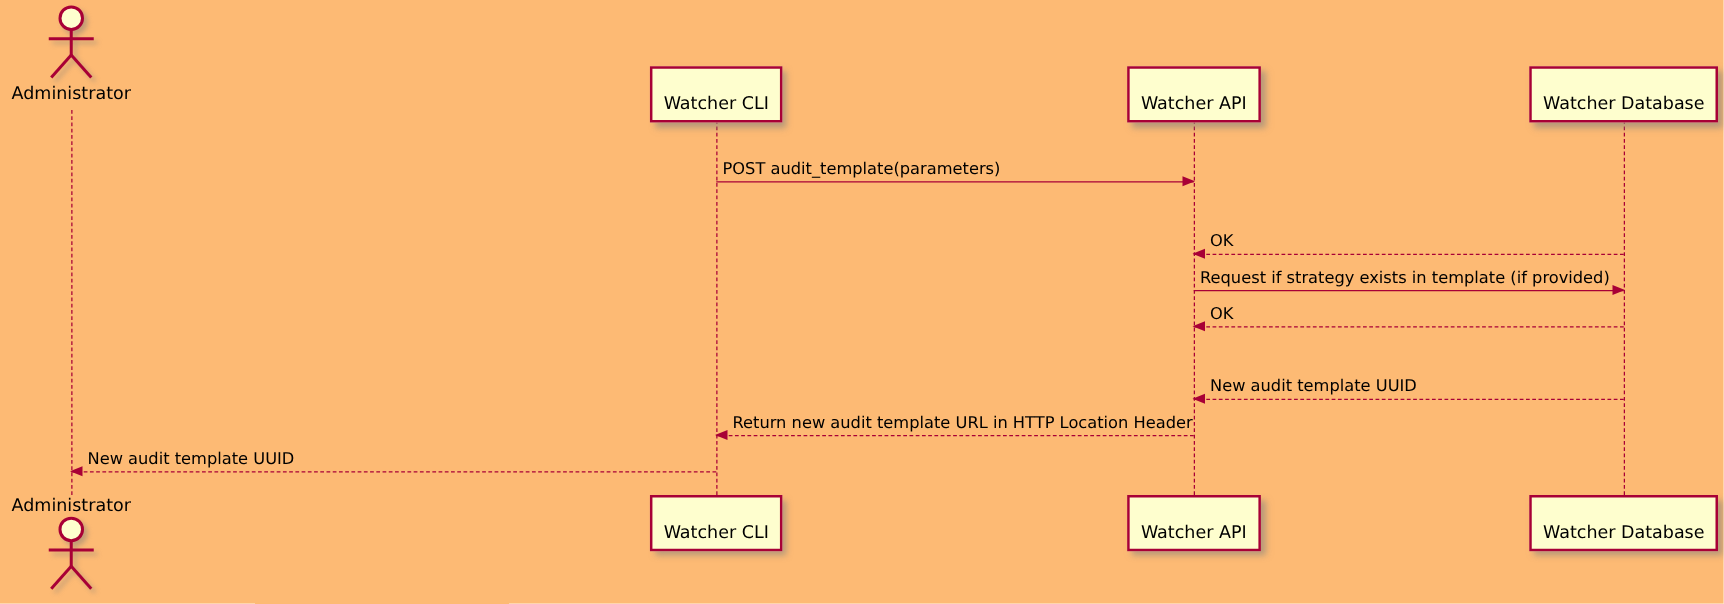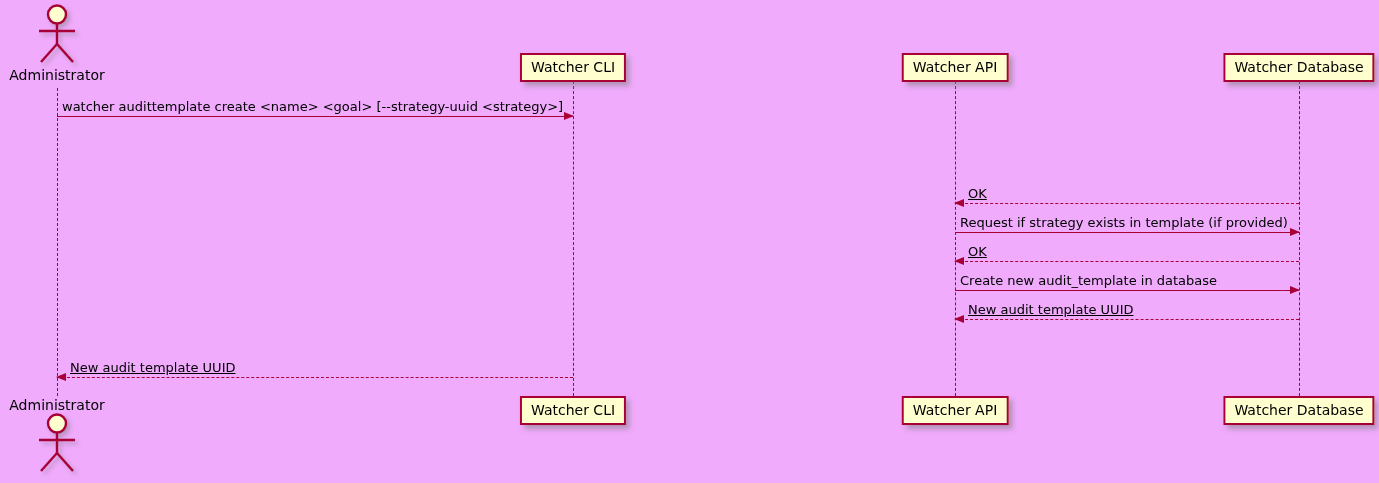--- a/index.html
+++ b/index.html
@@ -2,29 +2,29 @@
 <html><head>
 <meta charset="utf-8">
 <style>
   :root{
     --accent:#A80036;
     --fill:#FEFECE;
     --text:#000000;
   }
   html,body{margin:0;padding:0;background:#ffffff;}
   body{font-family:"DejaVu Sans","Liberation Sans",sans-serif;color:var(--text);}
-  .canvas{position:relative;width:1379px;height:483px;background:#f0abfc;overflow:hidden;}
+  .canvas{position:relative;width:1379px;height:483px;background:#fdba74;overflow:hidden;}
 
   
   .pbox{
     position:absolute;
     transform:translateX(-50%);
     background:var(--fill);
     border:2px solid var(--accent);
-    padding:4px 9px 5px 9px;
+    padding:20px 9px 5px 9px;
     font-size:14px;
     white-space:nowrap;
     box-shadow:4px 4px 5px rgba(125,125,125,0.55);
     color:var(--text);
   }
 
   
   .lifeline{
     position:absolute;
     width:0;
@@ -38,21 +38,21 @@
     position:absolute;transform:translateX(-50%);
     font-size:14px;white-space:nowrap;color:var(--text);
   }
 
   
   .message{position:absolute;height:20px;font-size:13px;}
   .msg-label{
     position:absolute;bottom:3px;left:5px;
     white-space:nowrap;color:var(--text);
   }
-  .message.dir-left .msg-label{left:13px;text-decoration:underline;}
+  .message.dir-left .msg-label{left:13px;}
   .msg-line{position:absolute;left:0;right:0;bottom:0;height:0;
     border-top:1px solid var(--accent);}
   .message.dashed .msg-line{border-top-style:dashed;}
   .arrowhead{
     position:absolute;width:0;height:0;top:-5px;
     border-top:4.5px solid transparent;
     border-bottom:4.5px solid transparent;
   }
   .message.dir-right .arrowhead{right:-1px;border-left:10px solid var(--accent);}
   .message.dir-left  .arrowhead{left:-1px;border-right:10px solid var(--accent);}
@@ -77,27 +77,27 @@
       <line x1="24" y1="40" x2="8" y2="58" stroke="#A80036" stroke-width="2.4"></line>
       <line x1="24" y1="40" x2="40" y2="58" stroke="#A80036" stroke-width="2.4"></line>
     </svg>
   </div>
   <div class="actor-label" style="left:57px;top:67px">Administrator</div>
 
   <div class="pbox" style="left:573px;top:53px">Watcher CLI</div>
   <div class="pbox" style="left:955px;top:53px">Watcher API</div>
   <div class="pbox" style="left:1299px;top:53px">Watcher Database</div>
 
-  <div class="message dir-right solid" style="left:57px;top:97px;width:516px">
-    <span class="msg-label">watcher audittemplate create &lt;name&gt; &lt;goal&gt; [--strategy-uuid &lt;strategy&gt;]</span>
+
+  <div class="message dir-right solid" style="left:573px;top:126px;width:382px">
+    <span class="msg-label">POST audit_template(parameters)</span>
     <div class="msg-line">
         <i class="arrowhead"></i>
       </div>
   </div>
-
 
 
   <div class="message dir-left dashed" style="left:955px;top:184px;width:344px">
     <span class="msg-label">OK</span>
     <div class="msg-line">
         <i class="arrowhead"></i>
       </div>
   </div>
 
   <div class="message dir-right solid" style="left:955px;top:213px;width:344px">
@@ -107,34 +107,34 @@
       </div>
   </div>
 
   <div class="message dir-left dashed" style="left:955px;top:242px;width:344px">
     <span class="msg-label">OK</span>
     <div class="msg-line">
         <i class="arrowhead"></i>
       </div>
   </div>
 
-  <div class="message dir-right solid" style="left:955px;top:271px;width:344px">
-    <span class="msg-label">Create new audit_template in database</span>
-    <div class="msg-line">
-        <i class="arrowhead"></i>
-      </div>
-  </div>
 
   <div class="message dir-left dashed" style="left:955px;top:300px;width:344px">
     <span class="msg-label">New audit template UUID</span>
     <div class="msg-line">
         <i class="arrowhead"></i>
       </div>
   </div>
 
+  <div class="message dir-left dashed" style="left:573px;top:329px;width:382px">
+    <span class="msg-label">Return new audit template URL in HTTP Location Header</span>
+    <div class="msg-line">
+        <i class="arrowhead"></i>
+      </div>
+  </div>
 
   <div class="message dir-left dashed" style="left:57px;top:358px;width:516px">
     <span class="msg-label">New audit template UUID</span>
     <div class="msg-line">
         <i class="arrowhead"></i>
       </div>
   </div>
 
   <div class="pbox" style="left:573px;top:396px">Watcher CLI</div>
   <div class="pbox" style="left:955px;top:396px">Watcher API</div>

